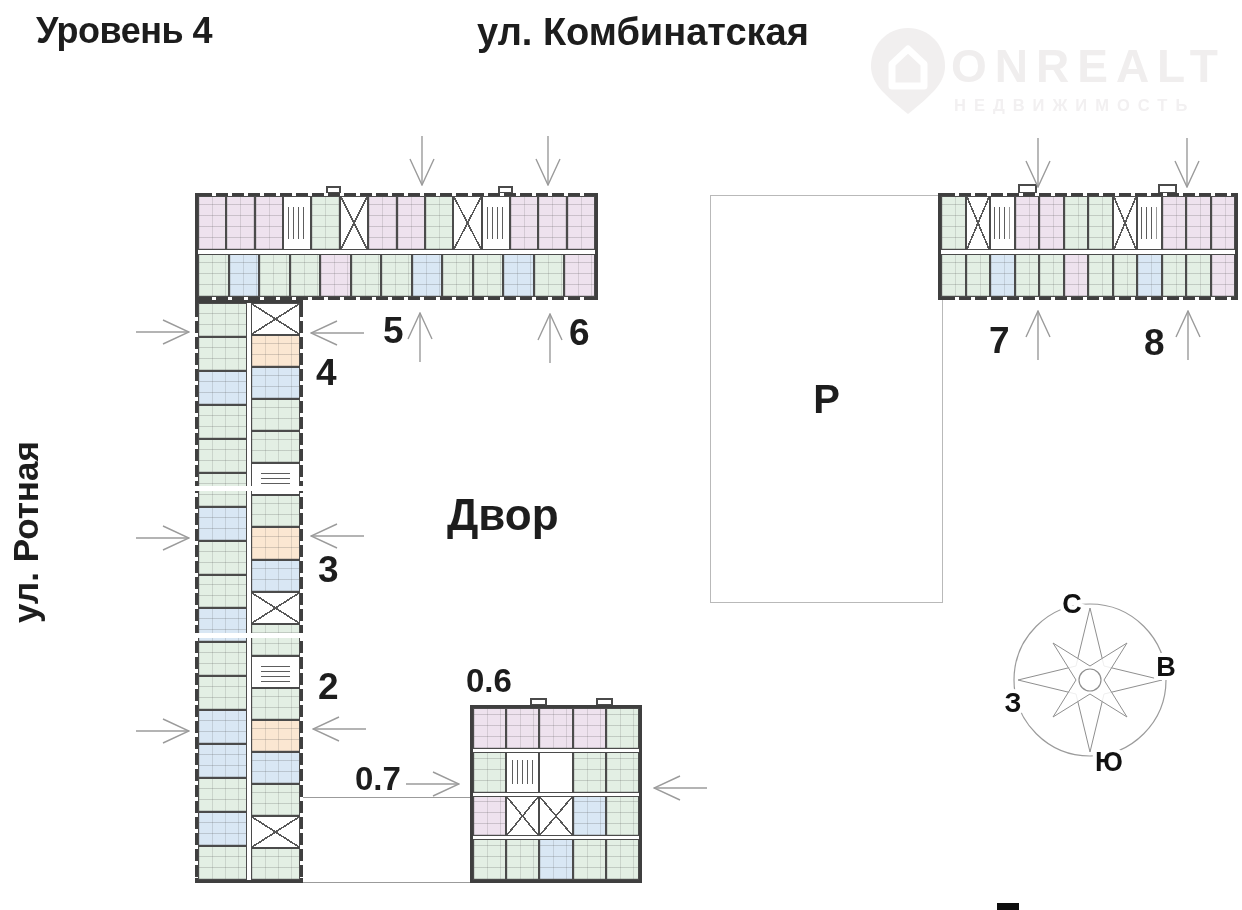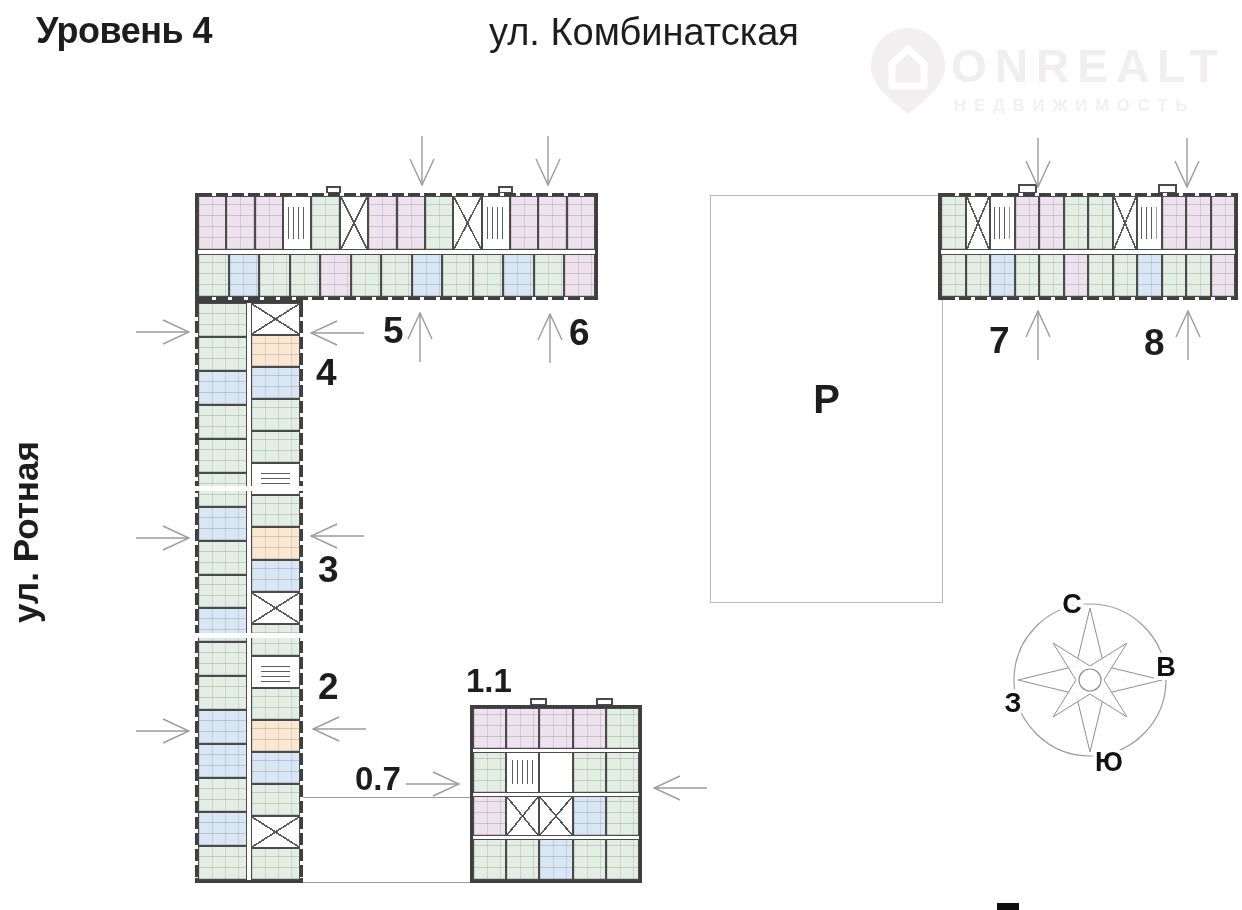--- a/index.html
+++ b/index.html
@@ -5,21 +5,21 @@
   html,body { margin:0; padding:0; background:#ffffff; }
   * { box-sizing:border-box; }
   .canvas {
     position:relative; width:1242px; height:910px; background:#fff;
     font-family:"Liberation Sans", sans-serif; overflow:hidden; color:#1d1d1d;
   }
   .abs { position:absolute; }
 
   
   .level-title { left:28px; top:10px; font-size:36px; font-weight:800; letter-spacing:-0.5px;margin-left:8px; }
-  .street-top  { left:477px; top:11px; font-size:38px; font-weight:400;margin-left:12px; }
+  .street-top  { left:477px; top:11px; font-size:38px; font-weight:700; }
   .street-left {
     left:4px; top:416px; height:232px; width:44px;
     writing-mode:vertical-rl; transform:rotate(180deg);
     font-size:35px; font-weight:800; display:flex; align-items:center; justify-content:center;
   }
   .courtyard-label { left:447px; top:490px; font-size:44px; font-weight:800; }
 
   
   .watermark { left:848px; top:22px; z-index:0; }
 
@@ -114,20 +114,21 @@
   </svg>
 
   <div class="abs level-title">Уровень 4</div>
   <div class="abs street-top">ул. Комбинатская</div>
   <div class="abs street-left">ул. Ротная</div>
 
   <div class="abs parking">
     <div class="parking-letter">Р</div>
   </div>
 
+  <div class="abs courtyard-label">Двор</div>
 
   <div class="connector" style="left:303px; top:797px; width:167px;"></div>
   <div class="connector" style="left:303px; top:882px; width:167px;"></div>
 
   <div class="bump" style="left:326px; top:186px; width:15px; height:8px;"></div>
   <div class="bump" style="left:498px; top:186px; width:15px; height:8px;"></div>
   <div class="bump" style="left:1018px; top:184px; width:19px; height:10px;"></div>
   <div class="bump" style="left:1158px; top:184px; width:19px; height:10px;"></div>
   <div class="bump" style="left:530px; top:698px; width:17px; height:8px;"></div>
   <div class="bump" style="left:596px; top:698px; width:17px; height:8px;"></div>
@@ -270,21 +271,21 @@
   <div class="joint" style="top:486px;"></div>
   <div class="joint" style="top:633px;"></div>
 
   <div class="section-label" style="left:383px; top:310px;">5</div>
   <div class="section-label" style="left:569px; top:312px;">6</div>
   <div class="section-label" style="left:316px; top:352px;">4</div>
   <div class="section-label" style="left:318px; top:549px;">3</div>
   <div class="section-label" style="left:318px; top:666px;">2</div>
   <div class="section-label" style="left:989px; top:320px;">7</div>
   <div class="section-label" style="left:1144px; top:322px;">8</div>
-  <div class="section-label" style="left:466px; top:662px; font-size:33px;">1.1</div>
+  <div class="section-label" style="left:466px; top:662px; font-size:33px;">0.6</div>
   <div class="section-label" style="left:355px; top:760px; font-size:33px;">0.7</div>
 
   <svg class="arrow" style="left:409px; top:136px;" width="26" height="50" viewBox="0 0 26 50">
       <line x1="13" y1="0" x2="13" y2="49" stroke="currentColor" stroke-width="1.4"></line>
       <polyline points="1,23 13,49 25,23" fill="none" stroke="currentColor" stroke-width="1.4"></polyline>
     </svg>
   <svg class="arrow" style="left:535px; top:136px;" width="26" height="50" viewBox="0 0 26 50">
       <line x1="13" y1="0" x2="13" y2="49" stroke="currentColor" stroke-width="1.4"></line>
       <polyline points="1,23 13,49 25,23" fill="none" stroke="currentColor" stroke-width="1.4"></polyline>
     </svg>

